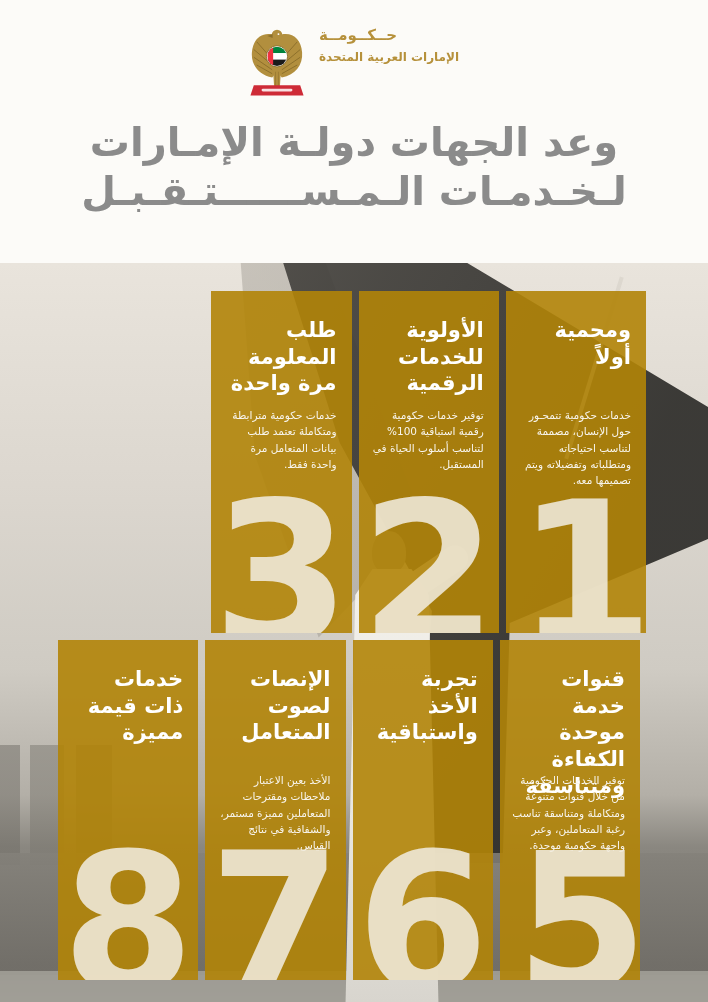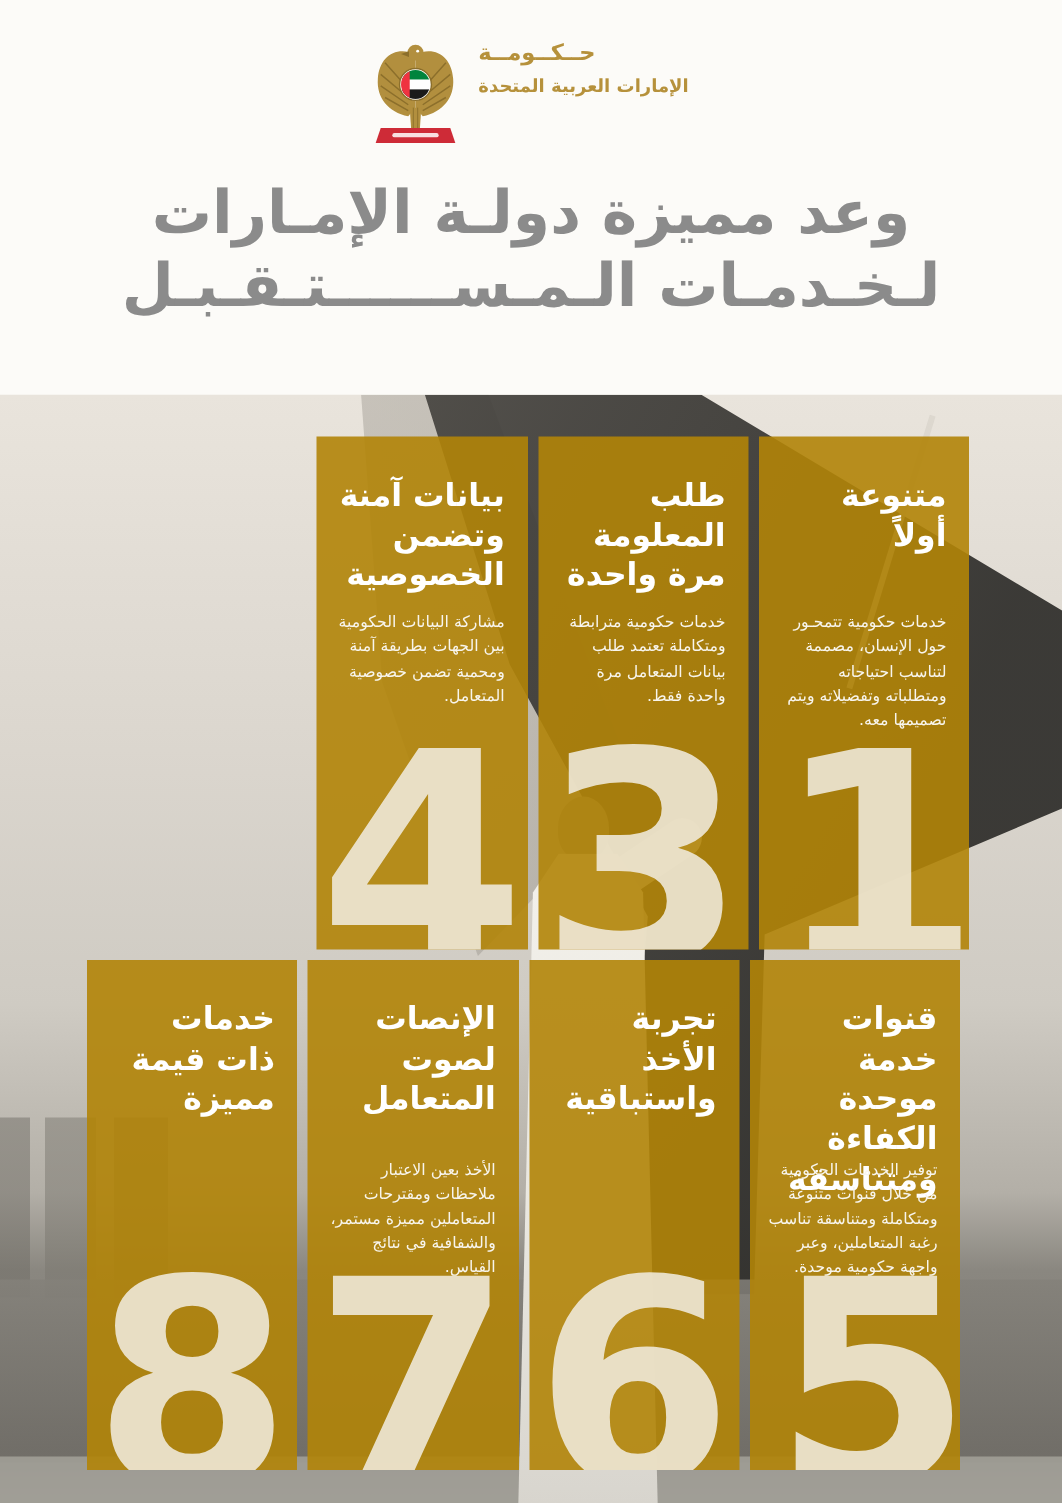--- a/index.html
+++ b/index.html
@@ -94,44 +94,44 @@
         <path d="M25 47 L33 47 L32 62 L26 62 Z" fill="#B28F3E"></path>
         <path d="M27.5 47 L27.5 62 M30.5 47 L30.5 62" stroke="#8C6F2B" stroke-width="0.6"></path>
         <path d="M5 61 L53 61 L56.5 71.5 L1.5 71.5 Z" fill="#CE2B37"></path>
         <rect x="13" y="64.5" width="32" height="3" rx="1.5" fill="rgba(255,255,255,0.85)"></rect>
       </svg>
       <div class="logo-text">
         <div class="logo-line1">حــكــومــة</div>
         <div class="logo-line2">الإمارات العربية المتحدة</div>
       </div>
     </div>
-    <h1 class="page-title">وعد مميزة دولـة الإمـارات
+    <h1 class="page-title">وعد الجهات دولـة الإمـارات
 لـخـدمـات الـمـســــــتـقـبـل</h1>
   </div>
 
   <div class="row row1">
     <section class="card">
-      <h2 class="card-title">متنوعة
+      <h2 class="card-title">ومحمية
 أولاً</h2>
       <p class="card-desc">خدمات حكومية تتمحـور حول الإنسان، مصممة لتناسب احتياجاته ومتطلباته وتفضيلاته ويتم تصميمها معه.</p>
       <div class="card-num">1</div>
+    </section>
+    <section class="card">
+      <h2 class="card-title">الأولوية
+للخدمات
+الرقمية</h2>
+      <p class="card-desc">توفير خدمات حكومية رقمية استباقية 100% لتناسب أسلوب الحياة في المستقبل.</p>
+      <div class="card-num">2</div>
     </section>
     <section class="card">
       <h2 class="card-title">طلب
 المعلومة
 مرة واحدة</h2>
       <p class="card-desc">خدمات حكومية مترابطة ومتكاملة تعتمد طلب بيانات المتعامل مرة واحدة فقط.</p>
       <div class="card-num">3</div>
-    </section>
-    <section class="card">
-      <h2 class="card-title">بيانات آمنة
-وتضمن
-الخصوصية</h2>
-      <p class="card-desc">مشاركة البيانات الحكومية بين الجهات بطريقة آمنة ومحمية تضمن خصوصية المتعامل.</p>
-      <div class="card-num">4</div>
     </section>
   </div>
 
   <div class="row row2">
     <section class="card">
       <h2 class="card-title">قنوات خدمة
 موحدة
 الكفاءة
 ومتناسقة</h2>
       <p class="card-desc">توفير الخدمات الحكومية من خلال قنوات متنوعة ومتكاملة ومتناسقة تناسب رغبة المتعاملين، وعبر واجهة حكومية موحدة.</p>

